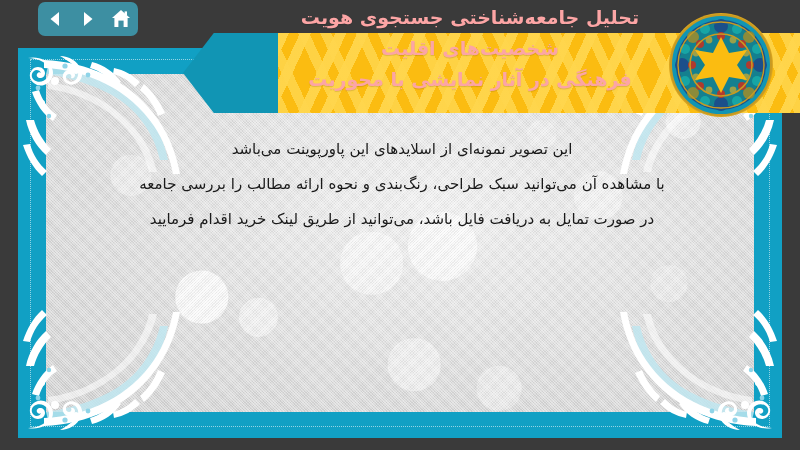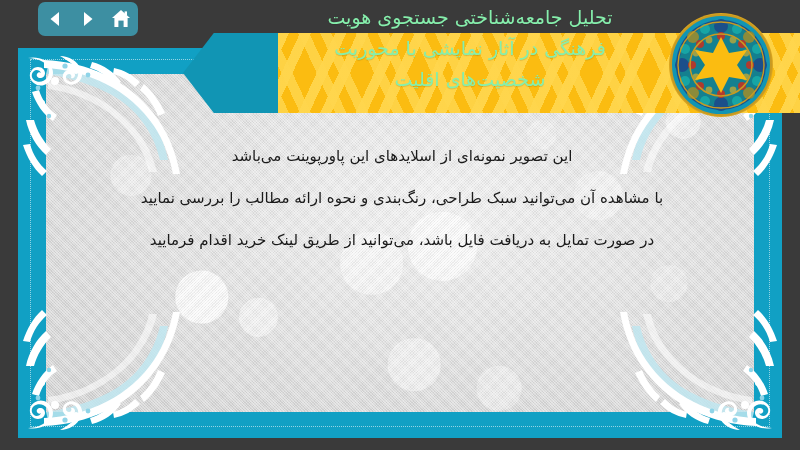--- a/index.html
+++ b/index.html
@@ -119,24 +119,24 @@
         rgba(255,214,77,0.85) 20px 30px,
         rgba(251,188,17,0) 30px 52px);
   }
 
   .title-text {
     position: absolute;
     left: 270px; top: 2px;
     width: 400px;
     text-align: center;
     direction: rtl;
-    color: #86efac;
+    color: #fca5a5;
     font-family: "DejaVu Sans", sans-serif;
     font-size: 19px;
-    font-weight: 400;
+    font-weight: 700;
     line-height: 31px;
     letter-spacing: 0.2px;
     text-shadow: 0 1px 1px rgba(0,0,0,0.13);
     white-space: nowrap;
   }
   .title-line { display: block; }
 
   
   .medallion {
     position: absolute;
@@ -150,21 +150,21 @@
     left: 60px; top: 132px;
     width: 684px;
     direction: rtl;
     text-align: center;
     color: #1a1a1a;
     font-family: "DejaVu Sans", sans-serif;
     font-size: 15px;
     line-height: 35px;
     letter-spacing: 0.1px;
   }
-  .body-line { display: block; white-space: nowrap; margin-top: 7px; }
+  .body-line { display: block; white-space: nowrap; }
 </style>
 </head>
 <body>
 
 <div id="stage">
 
   <div class="slide-frame">
 
     <div class="frame-dots"></div>
 
@@ -268,21 +268,21 @@
         <circle cx="47" cy="18" r="2.6"></circle>
         <circle cx="70" cy="27" r="2.4"></circle>
         <circle cx="20" cy="40" r="2.4"></circle>
         <circle cx="31" cy="68" r="2.2"></circle>
       </g>
     </svg>
   </div>
 
   <div class="body-text">
     <span class="body-line">این تصویر نمونه‌ای از اسلایدهای این پاورپوینت می‌باشد</span>
-    <span class="body-line">با مشاهده آن می‌توانید سبک طراحی، رنگ‌بندی و نحوه ارائه مطالب را بررسی نمایید</span>
+    <span class="body-line">با مشاهده آن می‌توانید سبک طراحی، رنگ‌بندی و نحوه ارائه مطالب را بررسی جامعه</span>
     <span class="body-line">در صورت تمایل به دریافت فایل باشد، می‌توانید از طریق لینک خرید اقدام فرمایید</span>
   </div>
 
   <div class="topbar">
     <div class="nav-panel">
       <div class="nav-btn">
         <svg width="20" height="20" viewBox="0 0 20 20">
           <path d="M14 3 L5.5 10 L14 17 Z" fill="#ffffff"></path>
         </svg>
       </div>
@@ -348,17 +348,17 @@
       <circle cx="78" cy="65" r="3.4" fill="#9aa04a"></circle>
     </g>
     <circle cx="53" cy="53" r="31" fill="none" stroke="#c79a22" stroke-width="1.6"></circle>
     <path d="M53 25 L61 41 L79 38 L69 53 L79 68 L61 65 L53 81 L45 65 L27 68 L37 53 L27 38 L45 41 Z" fill="#fbbc11"></path>
     <circle cx="53" cy="53" r="50" fill="none" stroke="#c79a22" stroke-width="2"></circle>
     <circle cx="53" cy="53" r="43" fill="none" stroke="#c79a22" stroke-width="1.4"></circle>
   </svg>
 
   <div class="title-text">
     <span class="title-line">تحلیل جامعه‌شناختی جستجوی هویت</span>
+    <span class="title-line">شخصیت‌های اقلیت</span>
     <span class="title-line">فرهنگی در آثار نمایشی با محوریت</span>
-    <span class="title-line">شخصیت‌های اقلیت</span>
   </div>
 
 </div>
 
 </body></html>

